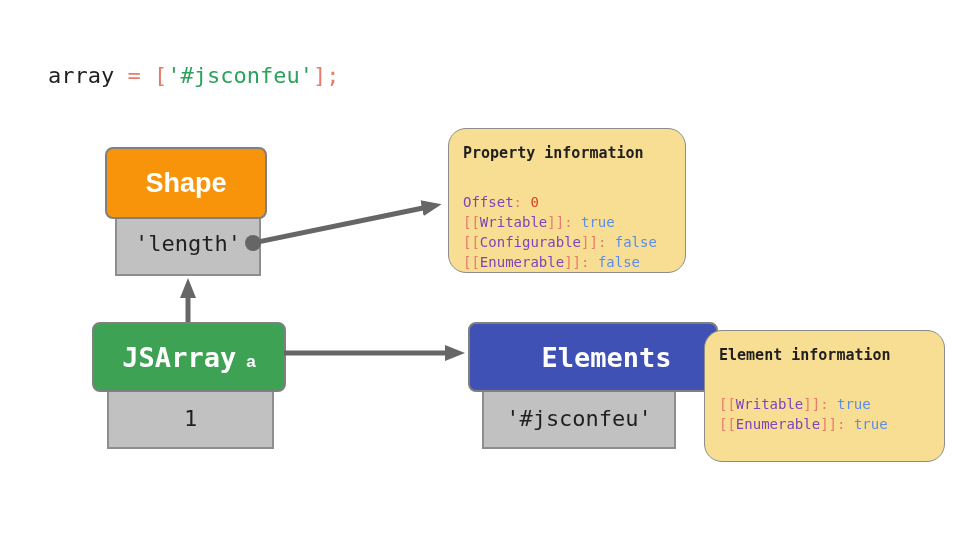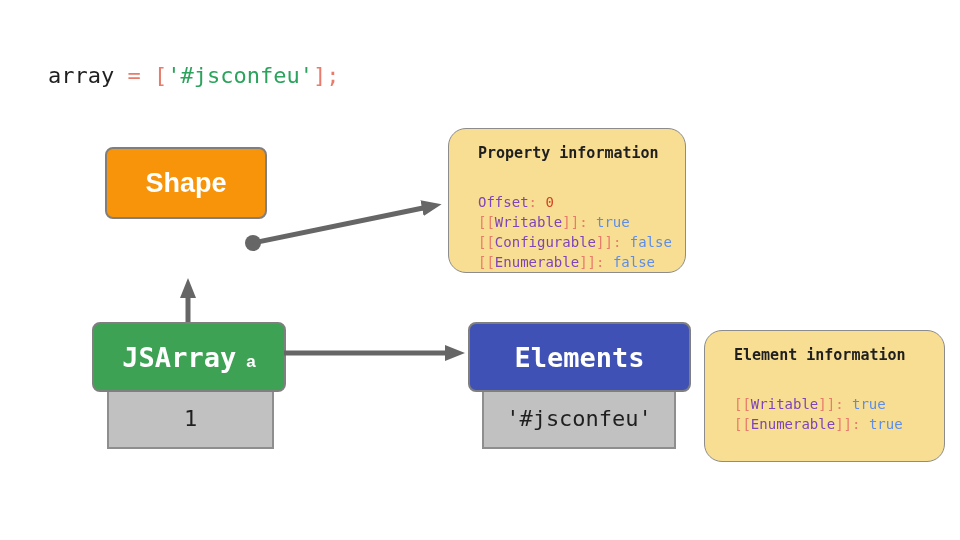--- a/index.html
+++ b/index.html
@@ -31,21 +31,21 @@
     position: absolute; z-index: 3;
     border: 2px solid var(--node-border);
     border-radius: 8px;
     display: flex; align-items: center; justify-content: center;
     color: #ffffff; font-weight: bold;
   }
   .node .node-label { font-size: 27px; font-weight: bold; }
   #shape-node { left: 105px; top: 147px; width: 158px; height: 68px; background: var(--orange-node); }
   #shape-node .node-label { font-family: "Liberation Sans", sans-serif; font-size: 27px; }
   #jsarray-node { left: 92px; top: 322px; width: 190px; height: 66px; background: var(--green-node); }
-  #elements-node { left: 468px; top: 322px; width: 219px; height: 66px; background: var(--blue-node); }
+  #elements-node { left: 468px; top: 322px; width: 219px; height: 66px; background: var(--blue-node); padding-left: 27px; }
   .node-sub {
     font-family: "Liberation Sans", sans-serif;
     font-size: 17px; font-weight: bold; margin-left: 10px;
     align-self: center; padding-top: 10px;
   }
   #jsarray-node .label-row { display: flex; align-items: baseline; }
 
   
   .slot {
     position: absolute; z-index: 2;
@@ -58,21 +58,21 @@
   #jsarray-slot  { left: 107px; top: 388px; width: 163px; height: 57px; }
   #elements-slot { left: 482px; top: 388px; width: 190px; height: 57px; }
 
   
   .panel {
     position: absolute; z-index: 3;
     background: var(--yellow-panel);
     border: 1.5px solid var(--panel-border);
     border-radius: 18px;
     box-sizing: border-box;
-    padding: 15px 29px;
+    padding: 15px 14px;
   }
   #property-panel { left: 448px; top: 128px; width: 238px; height: 145px; }
   #element-panel  { left: 704px; top: 330px; width: 241px; height: 132px; }
   .panel-title {
     font-size: 15px; font-weight: bold; color: var(--code-text);
     white-space: pre;
   }
   .panel-lines { margin-top: 30px; }
   .panel-line { font-size: 14px; line-height: 20px; white-space: pre; }
 
@@ -84,20 +84,23 @@
   .arrows line { stroke: var(--arrow-gray); stroke-width: 5px; }
   .arrows circle, .arrows .ah { fill: var(--arrow-gray); }
 </style>
 </head>
 <body>
 
 <div class="stage">
 
   <div class="code-line"><span class="c-dark">array </span><span class="c-salmon">= </span><span class="c-salmon">[</span><span class="c-green">'#jsconfeu'</span><span class="c-salmon">];</span></div>
 
+  <div class="slot" id="shape-slot">
+    <span>'length'</span>
+  </div>
   <div class="node" id="shape-node">
     <span class="node-label">Shape</span>
   </div>
 
   <div class="slot" id="jsarray-slot">
     <span>1</span>
   </div>
   <div class="node" id="jsarray-node">
     <span class="label-row">
       <span class="node-label">JSArray</span>

